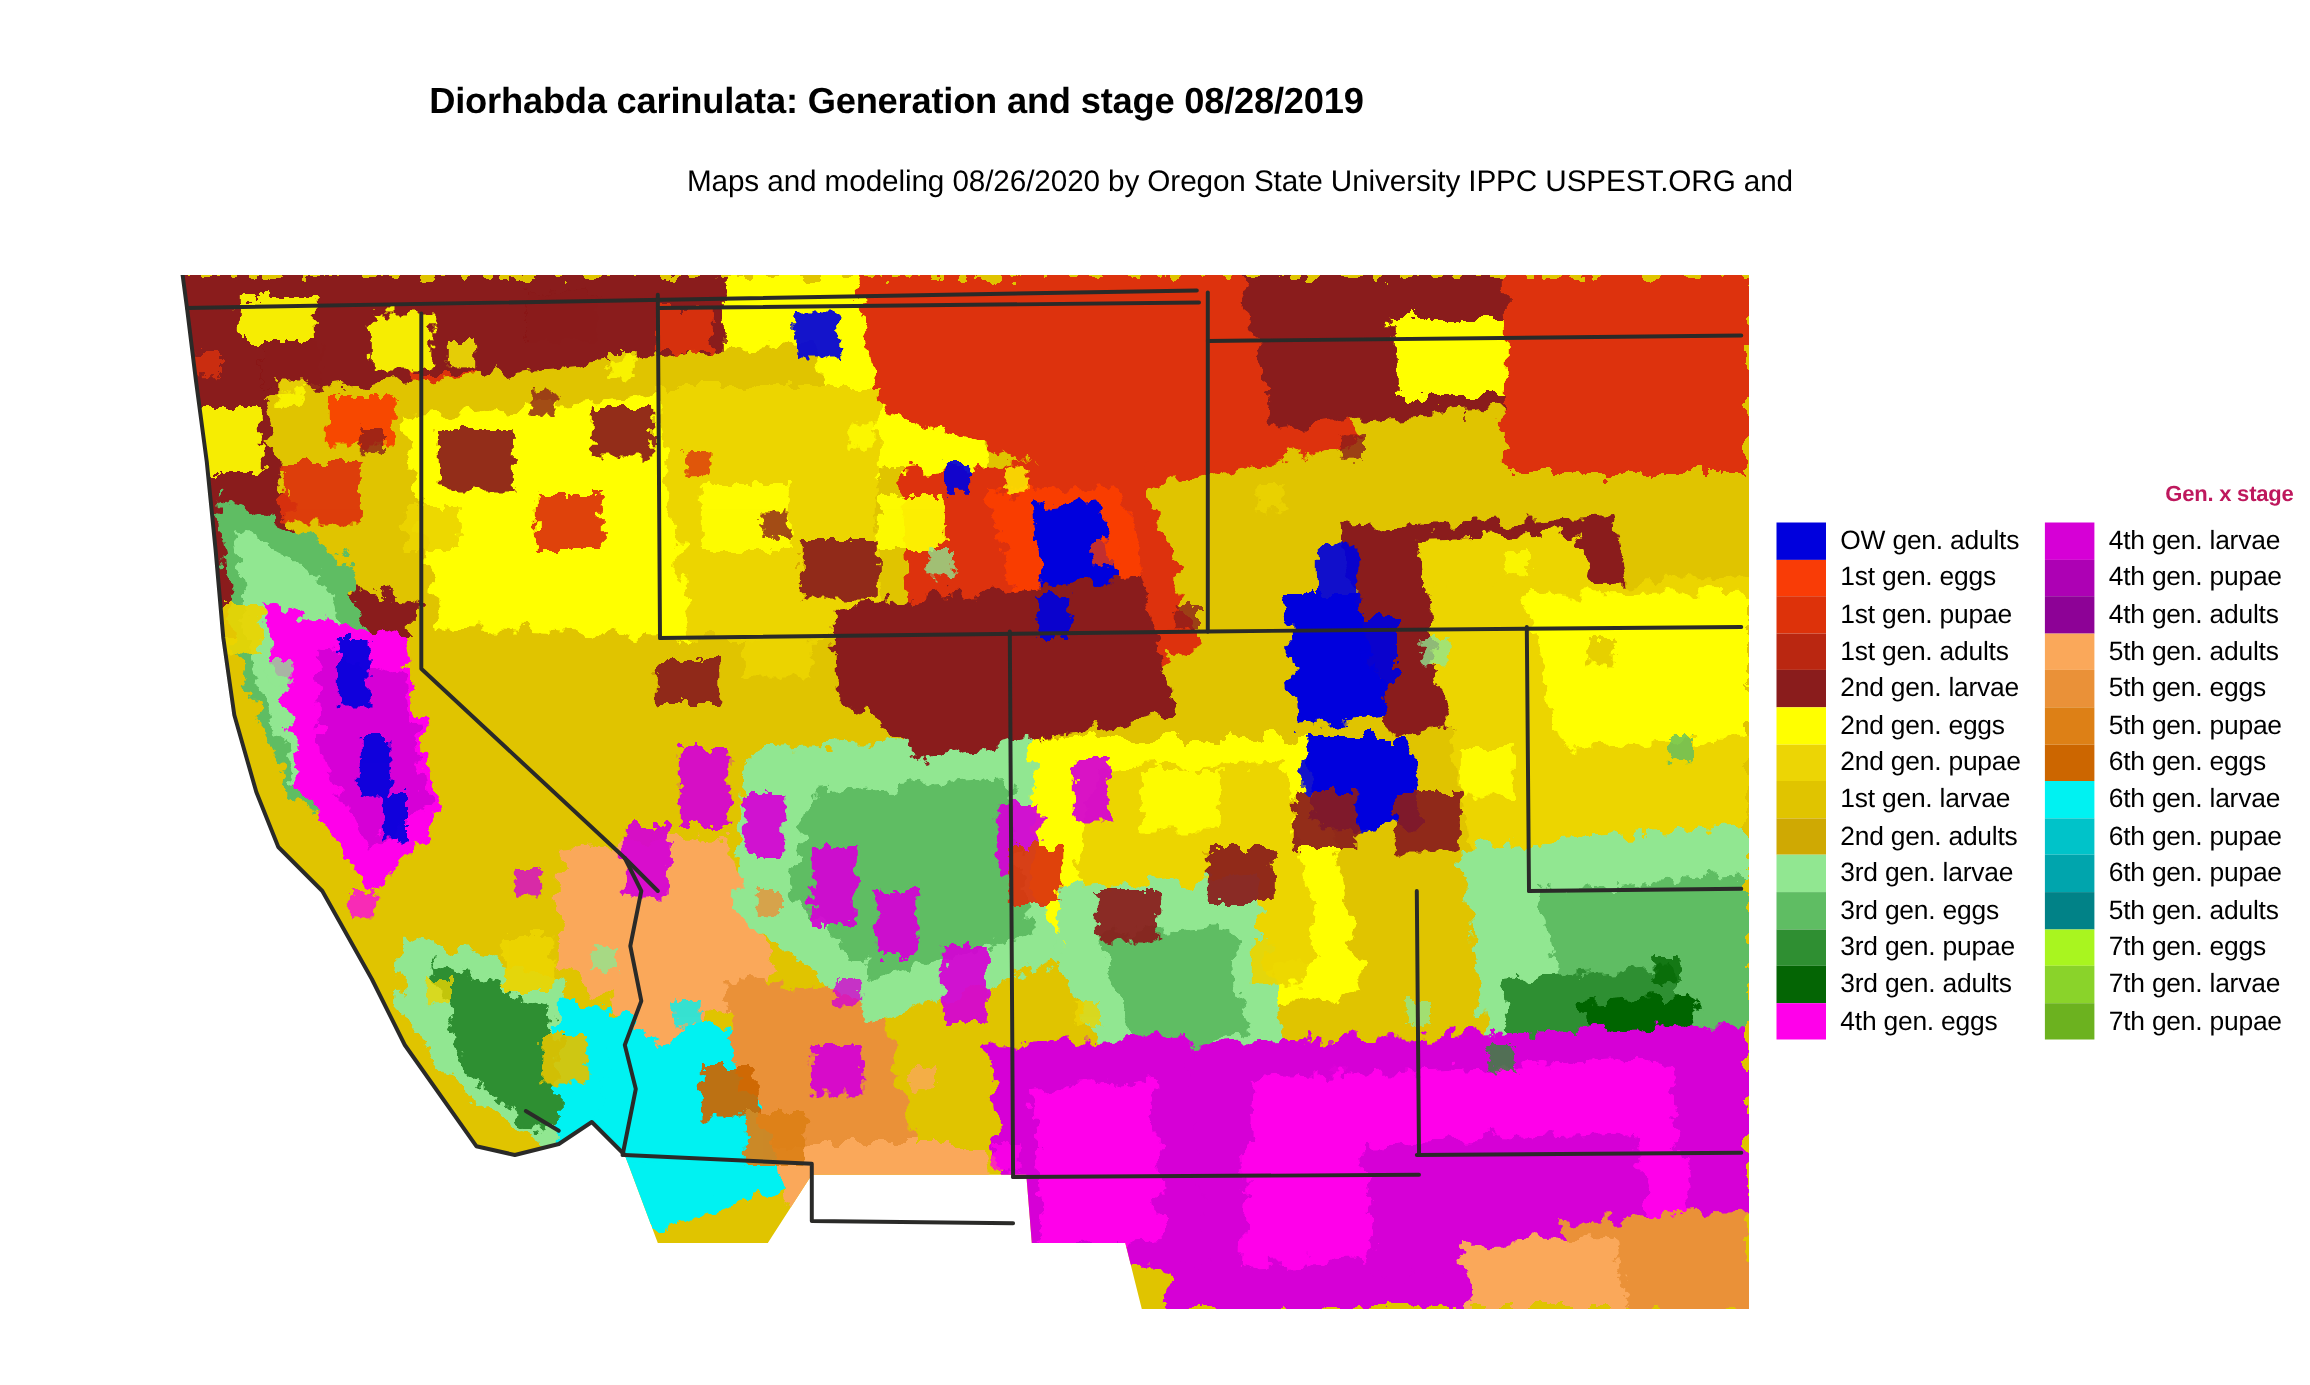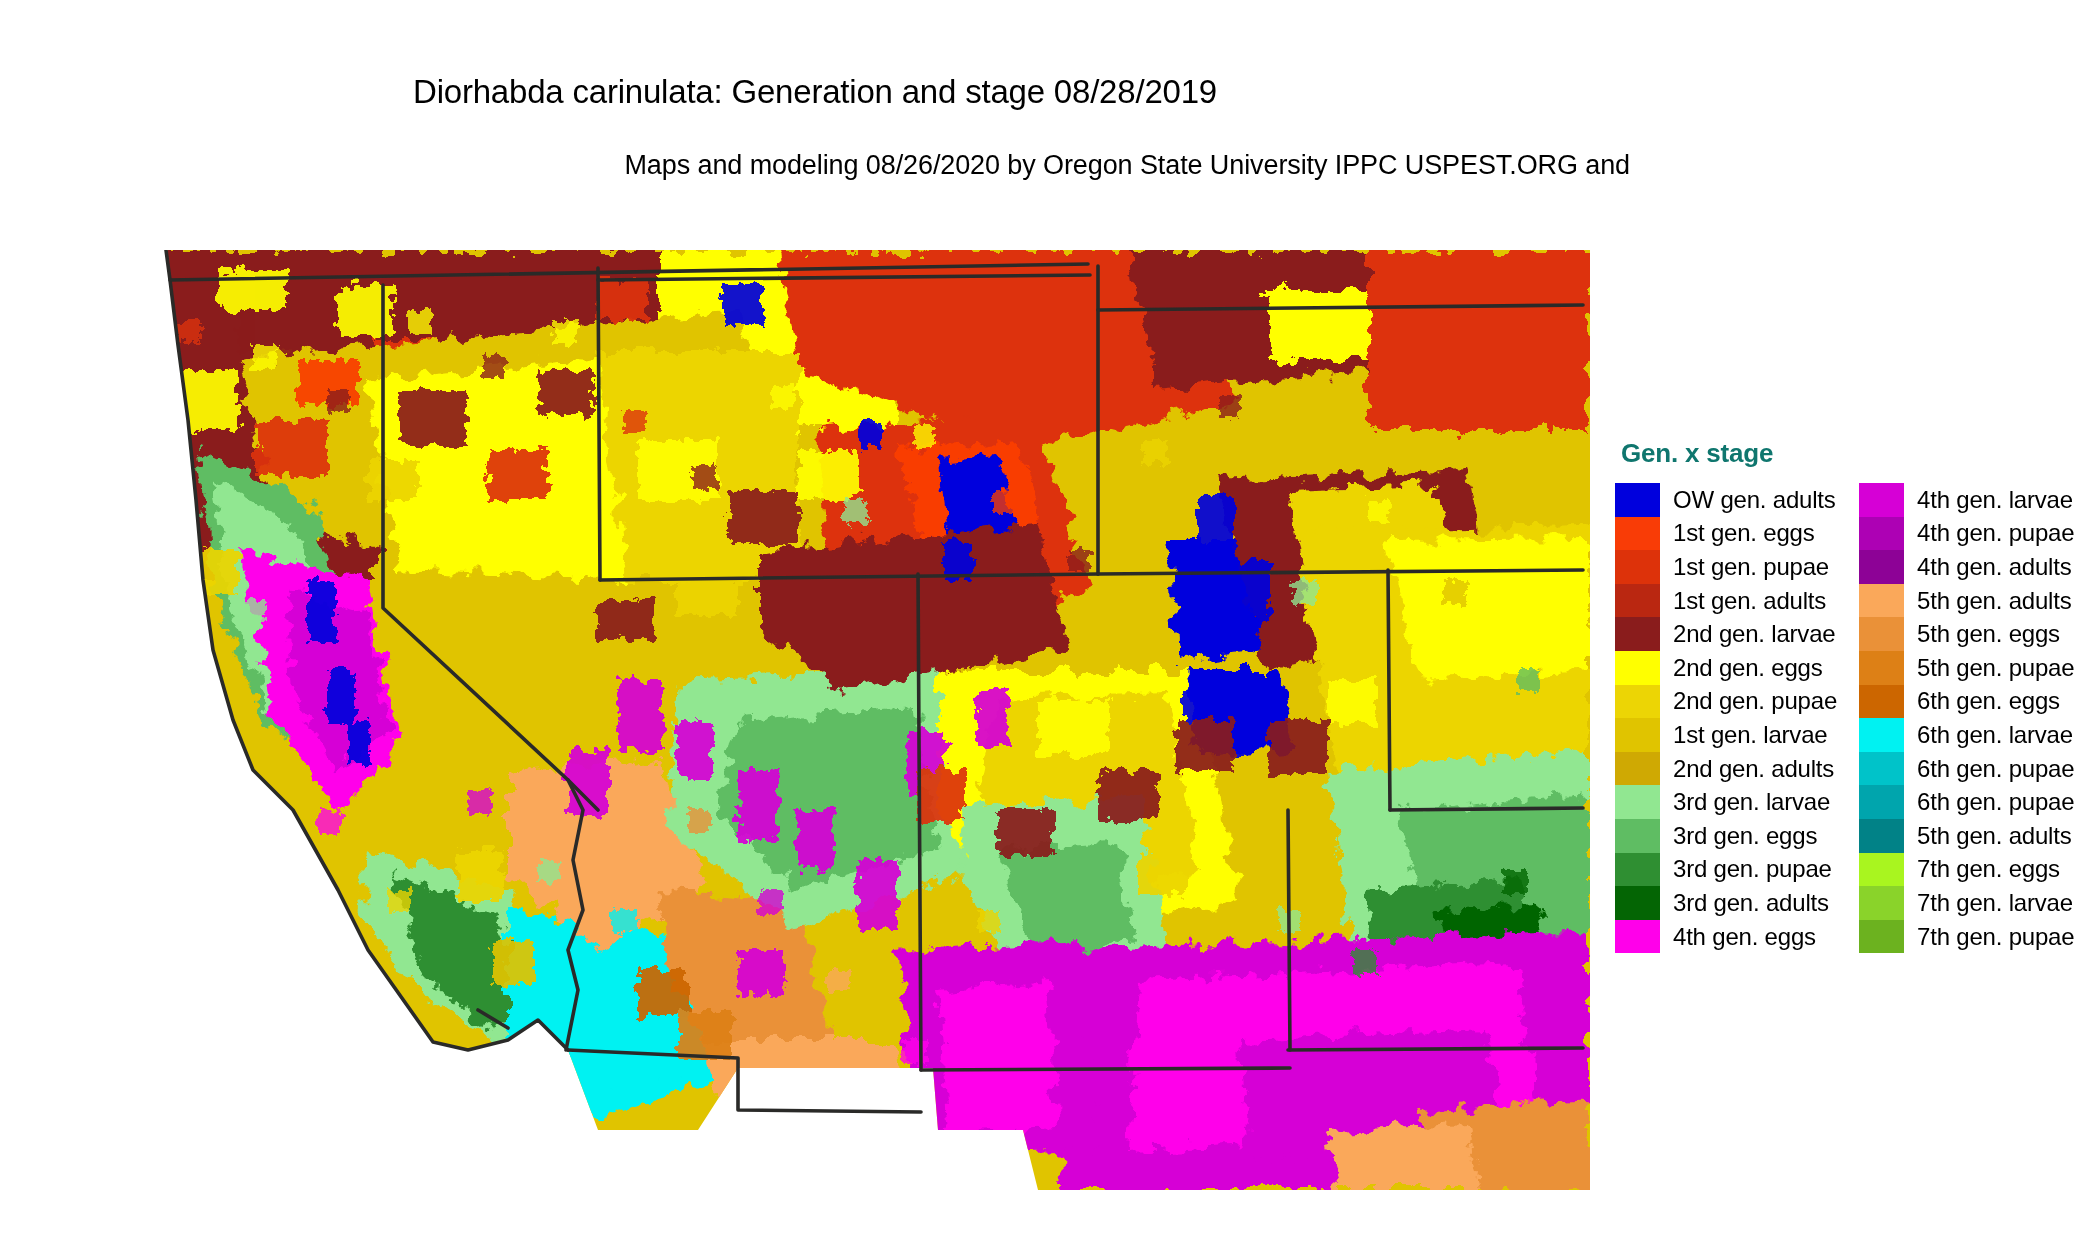--- a/index.html
+++ b/index.html
@@ -19,21 +19,21 @@
   
   #title-block {
     position: absolute;
     left: 0;
     top: 74px;
     width: 1630px;
     text-align: center;
   }
   #map-title {
     font-size: 33px;
-    font-weight: normal;
+    font-weight: bold;
     color: #000000;
     letter-spacing: -0.2px;
     line-height: 1.1;
   }
   #subtitle-block {
     position: absolute;
     left: 0;
     top: 148px;
     width: 1630px;
     text-align: right;
@@ -61,25 +61,26 @@
   }
 
   
   #legend {
     position: absolute;
     left: 1615px;
     top: 438px;
     width: 470px;
   }
   #legend-title {
-    font-size: 26px;
+    font-size: 20px;
     font-weight: bold;
-    color: #0f766e;
+    color: #be185d;
     margin: 0 0 14px 6px;
     letter-spacing: -0.2px;
+    text-align: right;
   }
   .legend-cols {
     display: flex;
     flex-direction: row;
     align-items: flex-start;
   }
   .legend-col {
     display: flex;
     flex-direction: column;
   }

